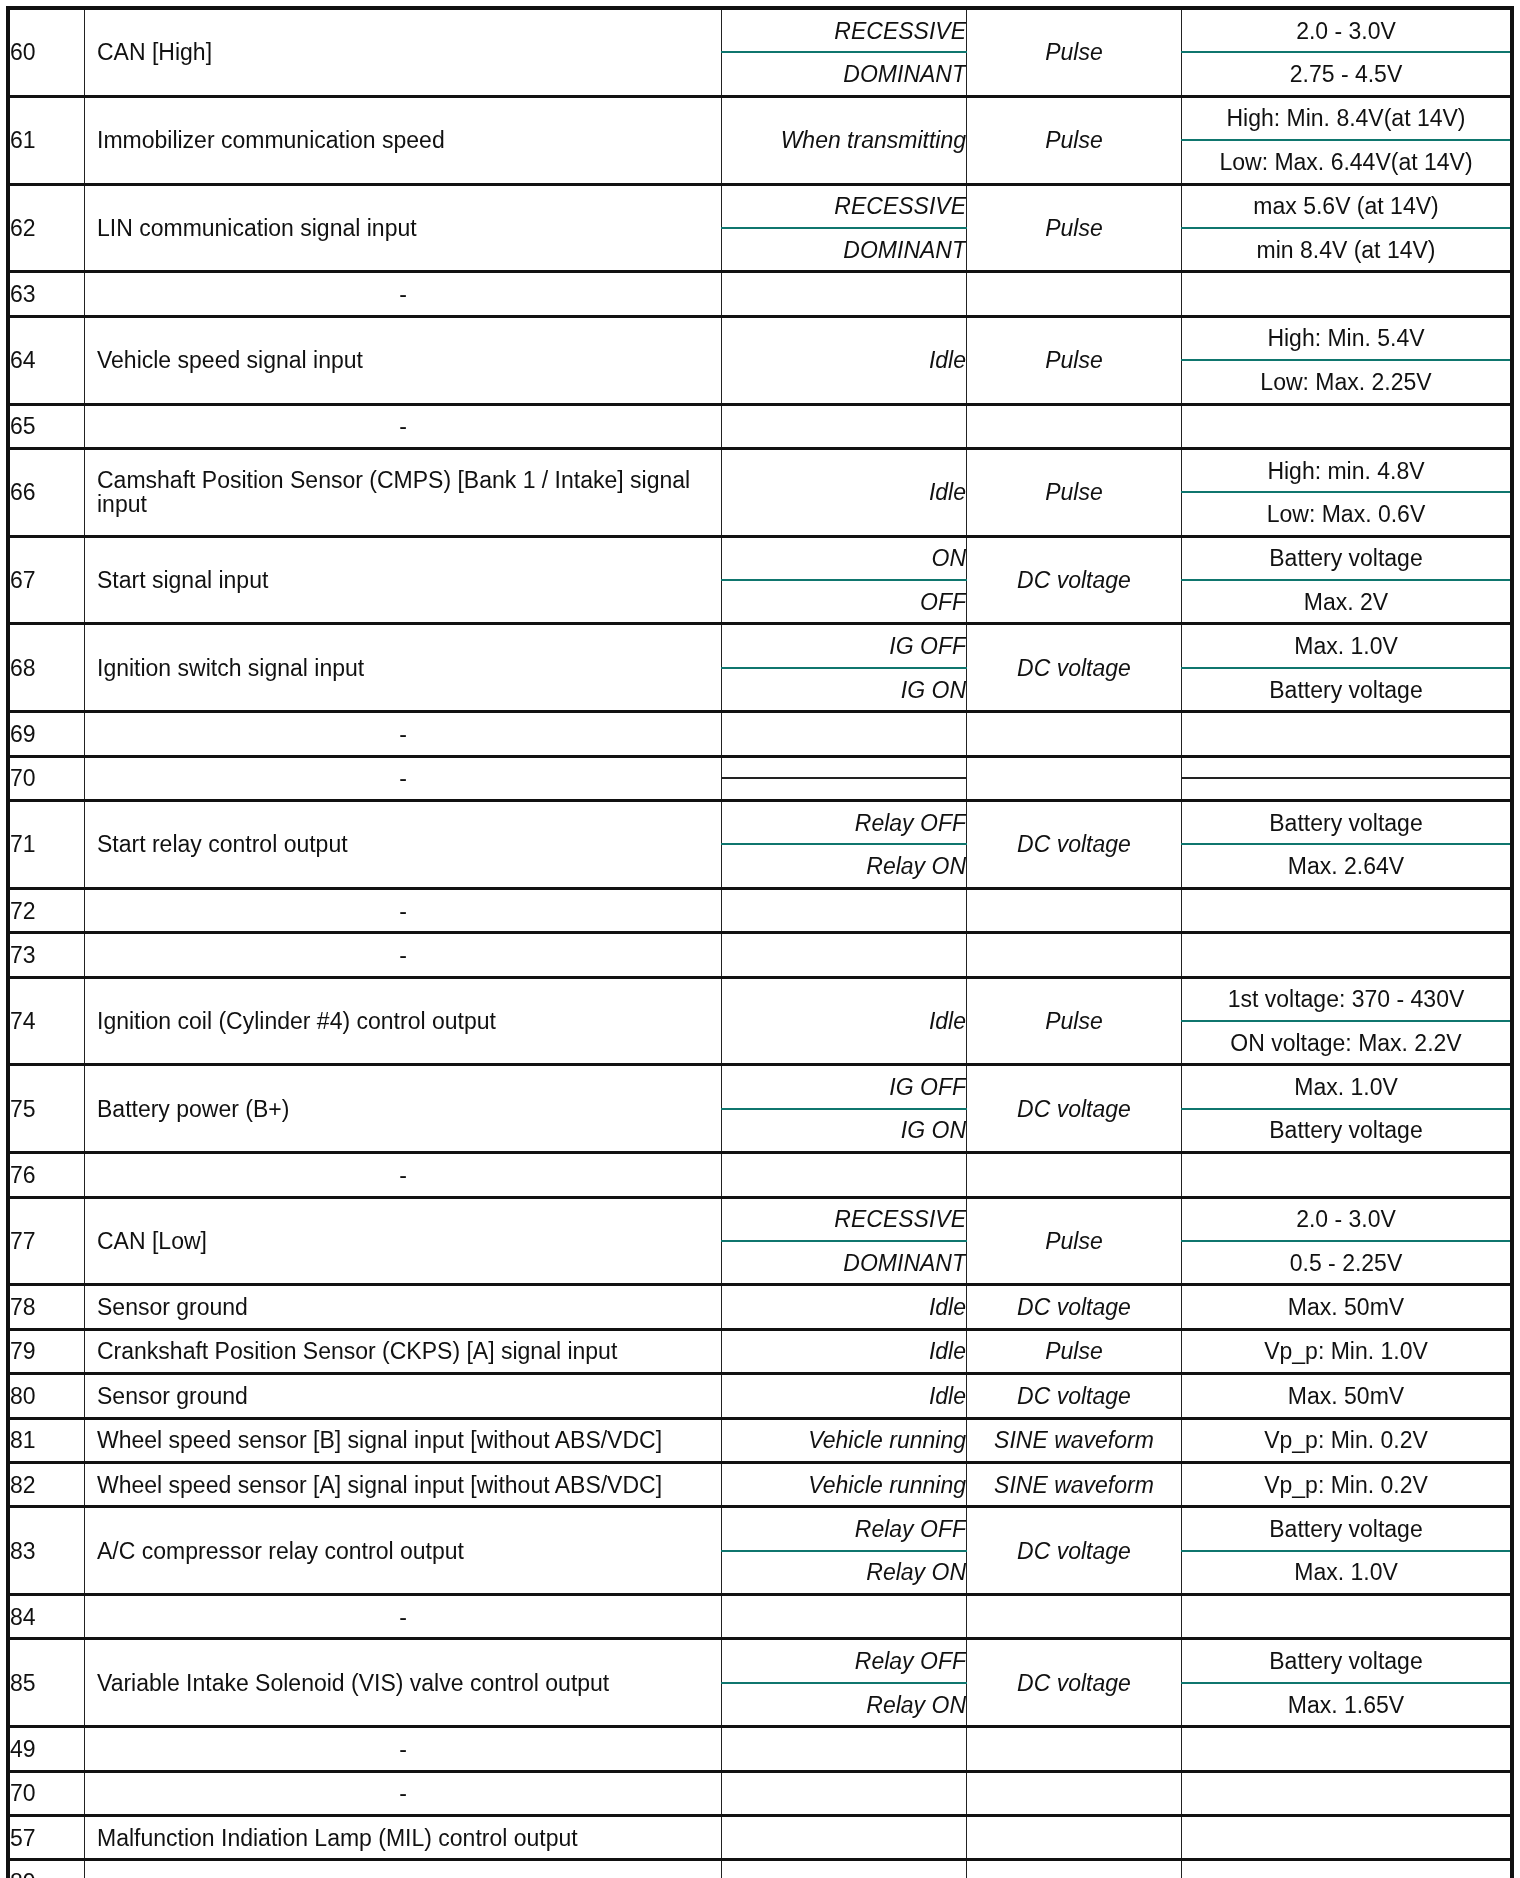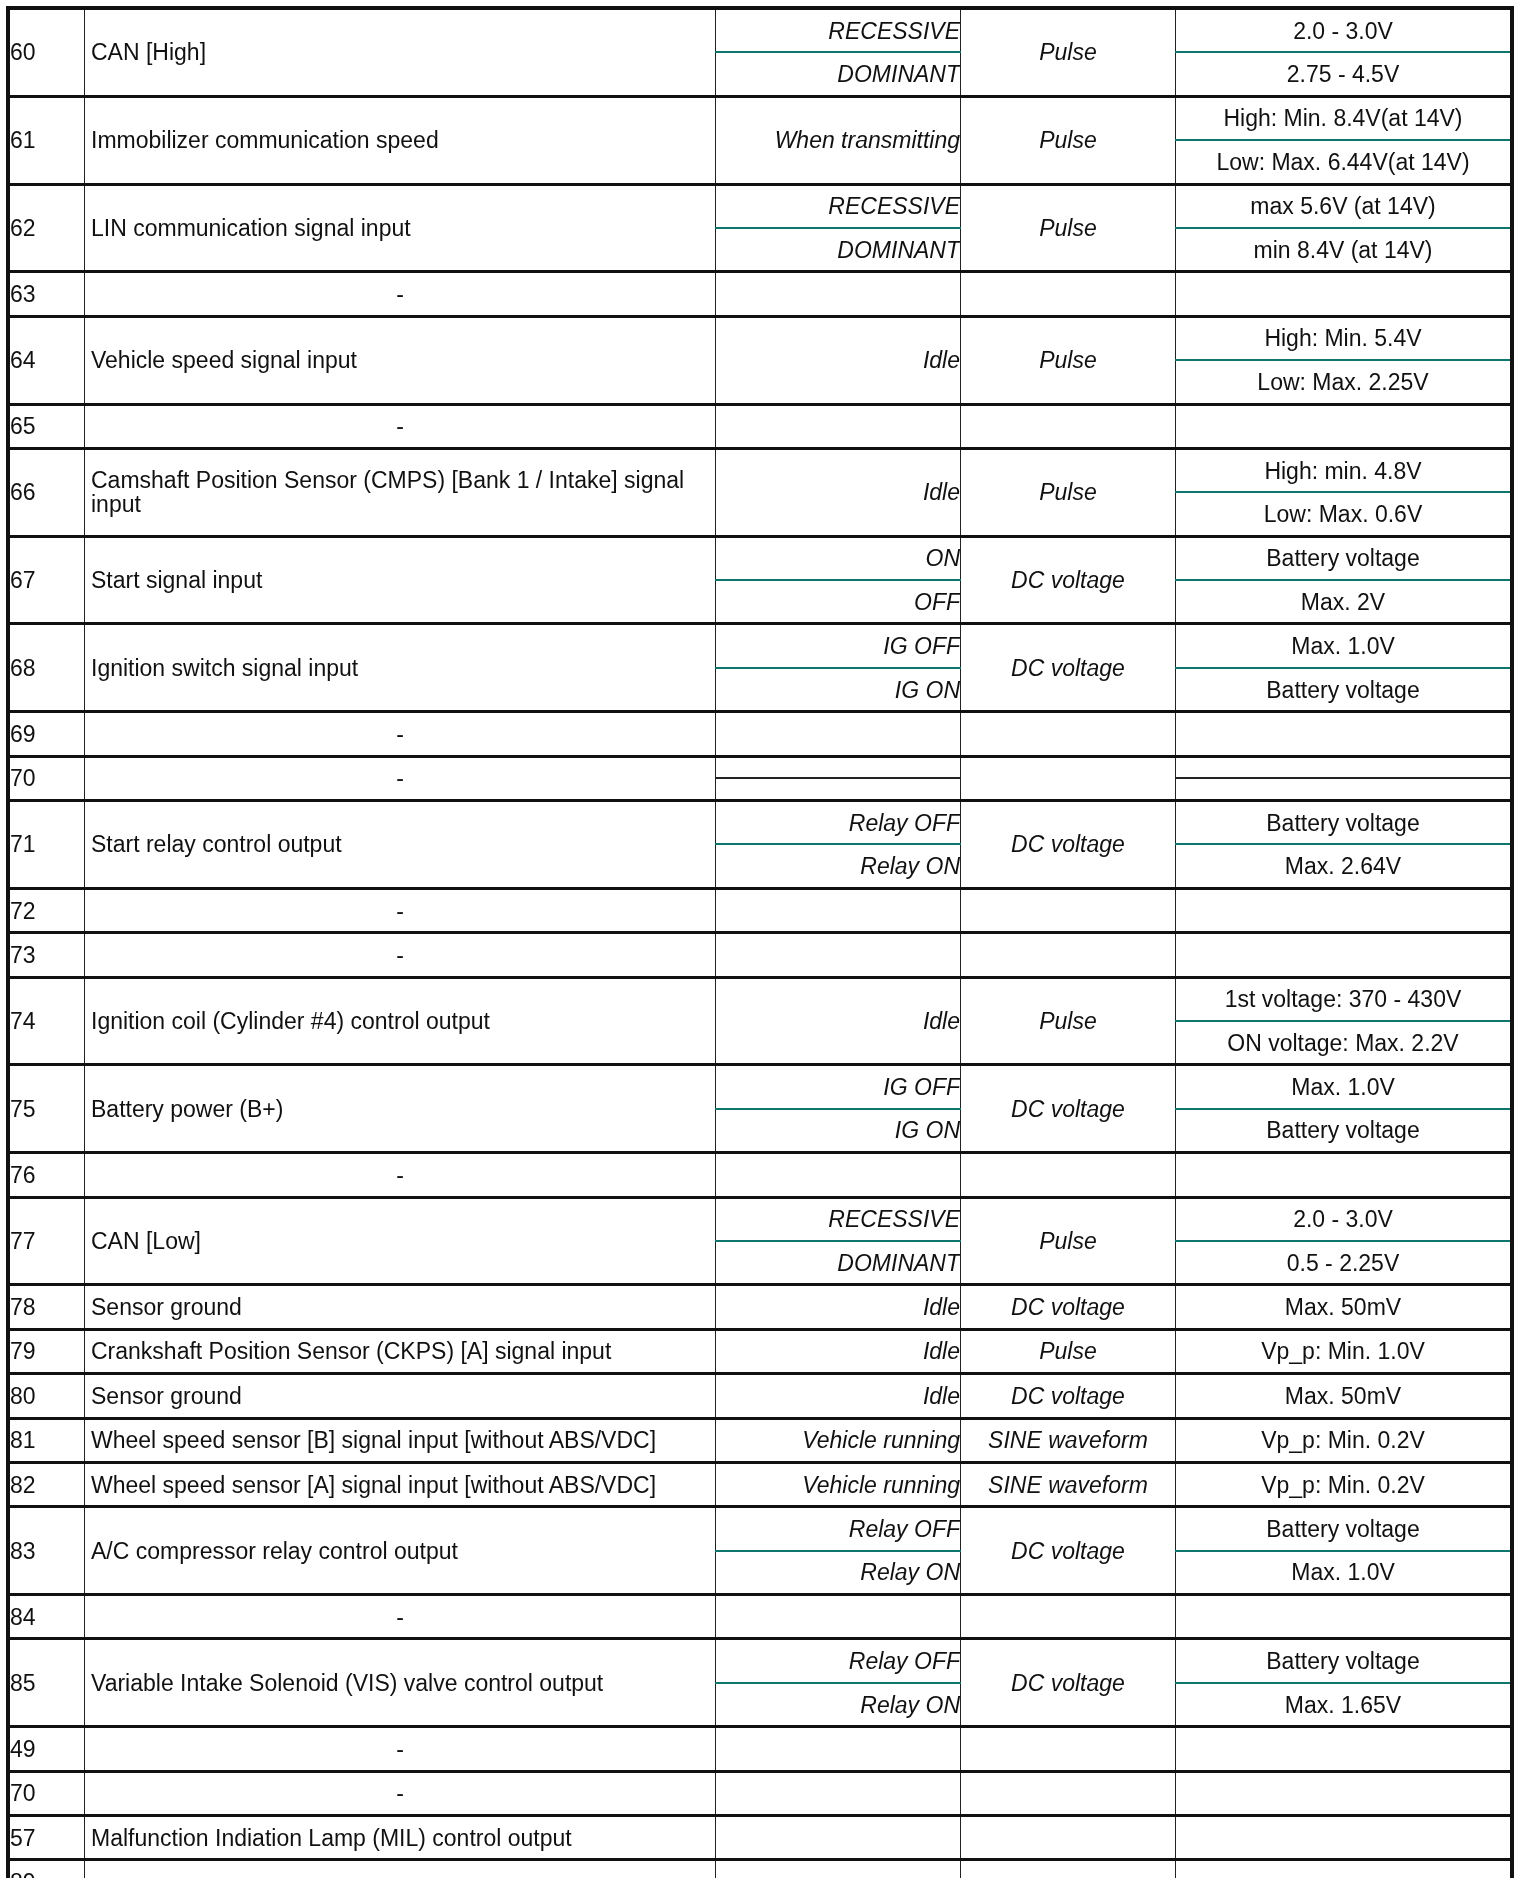--- a/index.html
+++ b/index.html
@@ -1,21 +1,21 @@
 <!DOCTYPE html>
 <html><head>
 <meta charset="utf-8">
 <style>
   html,body{margin:0;padding:0;background:#fff;}
   body{width:1520px;height:1878px;position:relative;overflow:hidden;}
   table{position:absolute;left:6px;top:6px;width:1508px;border-collapse:collapse;table-layout:fixed;
     font-family:"Liberation Sans",sans-serif;font-size:23px;color:#111;border:4px solid #111;}
   td{border:1px solid #222;height:41.4px;padding:0;line-height:24px;overflow:hidden;}
   td.pin{text-align:left;width:74px;}
-  td.desc{padding-left:6px;width:624px;}
+  td.desc{padding-left:12px;width:624px;}
   td.desc.dash{text-align:center;padding-left:0;}
   td.cond{text-align:right;width:244px;font-style:italic;}
   td.type{text-align:center;width:214px;font-style:italic;}
   td.spec{text-align:center;}
   tr.grp-start td{border-top:3px solid #111;}
   tr.sub td.cond, tr.sub td.spec{border-top:2px solid #0f766e;}
 </style>
 </head>
 <body>
 

